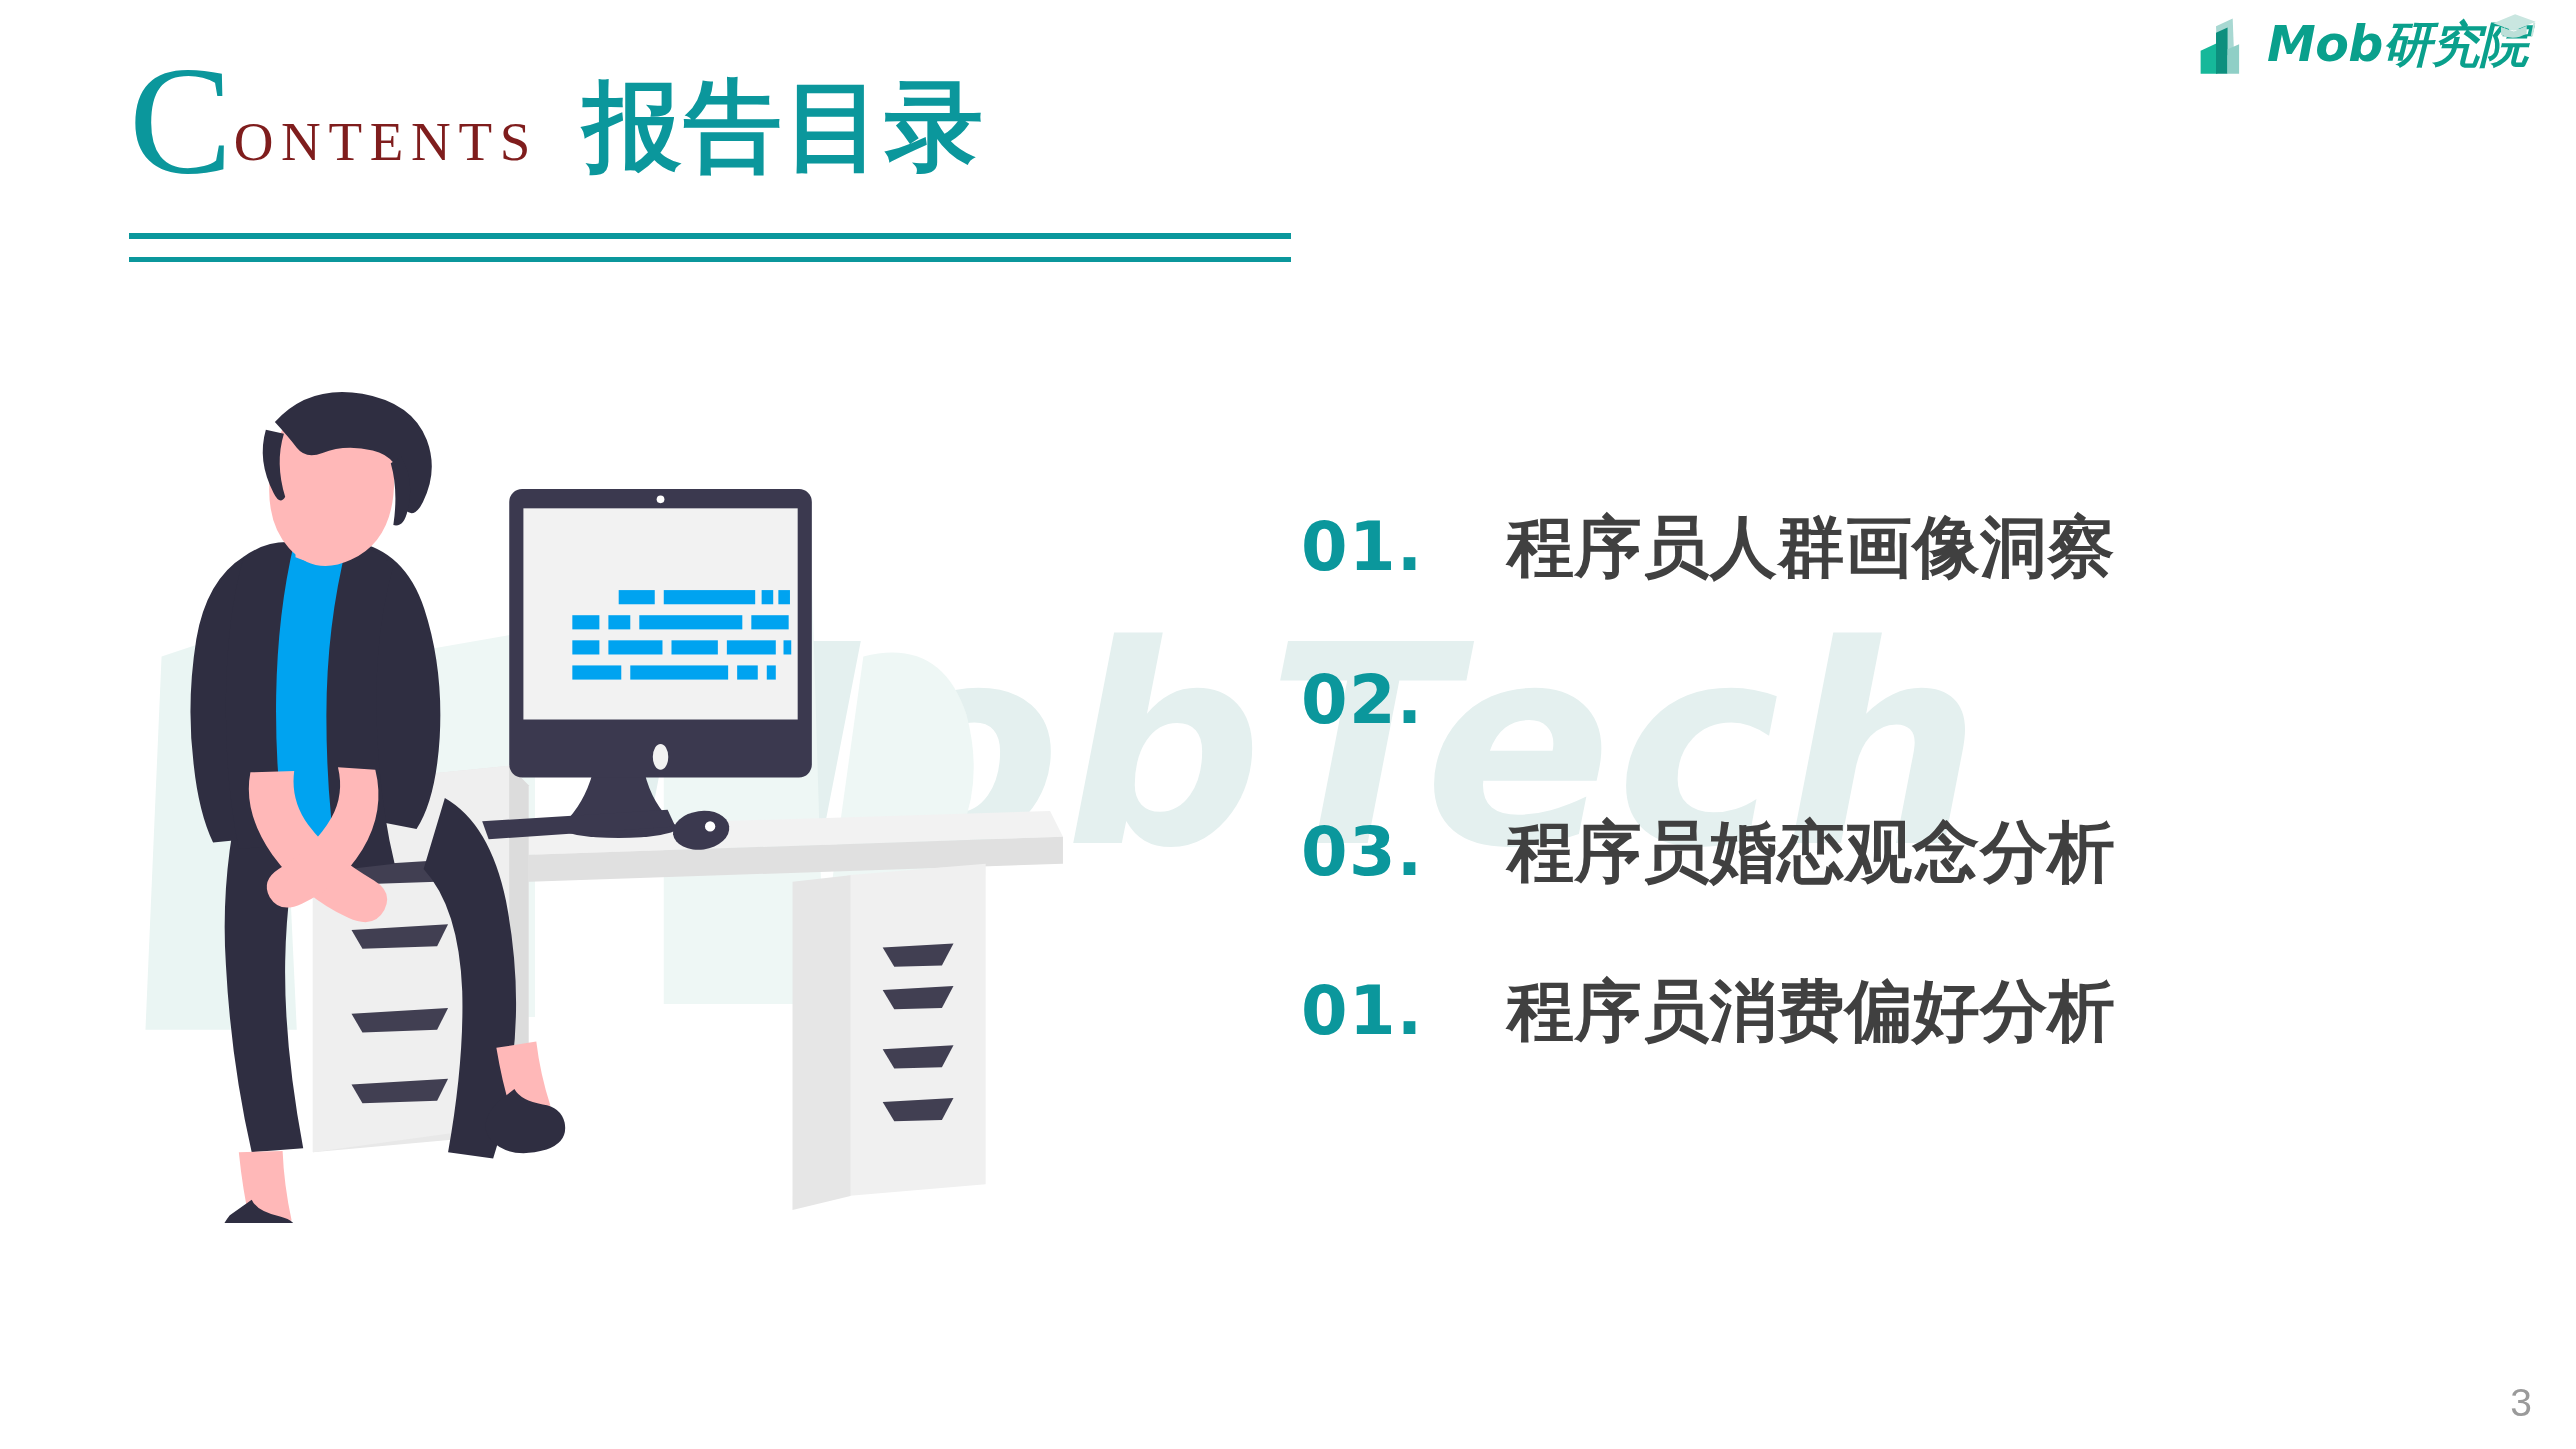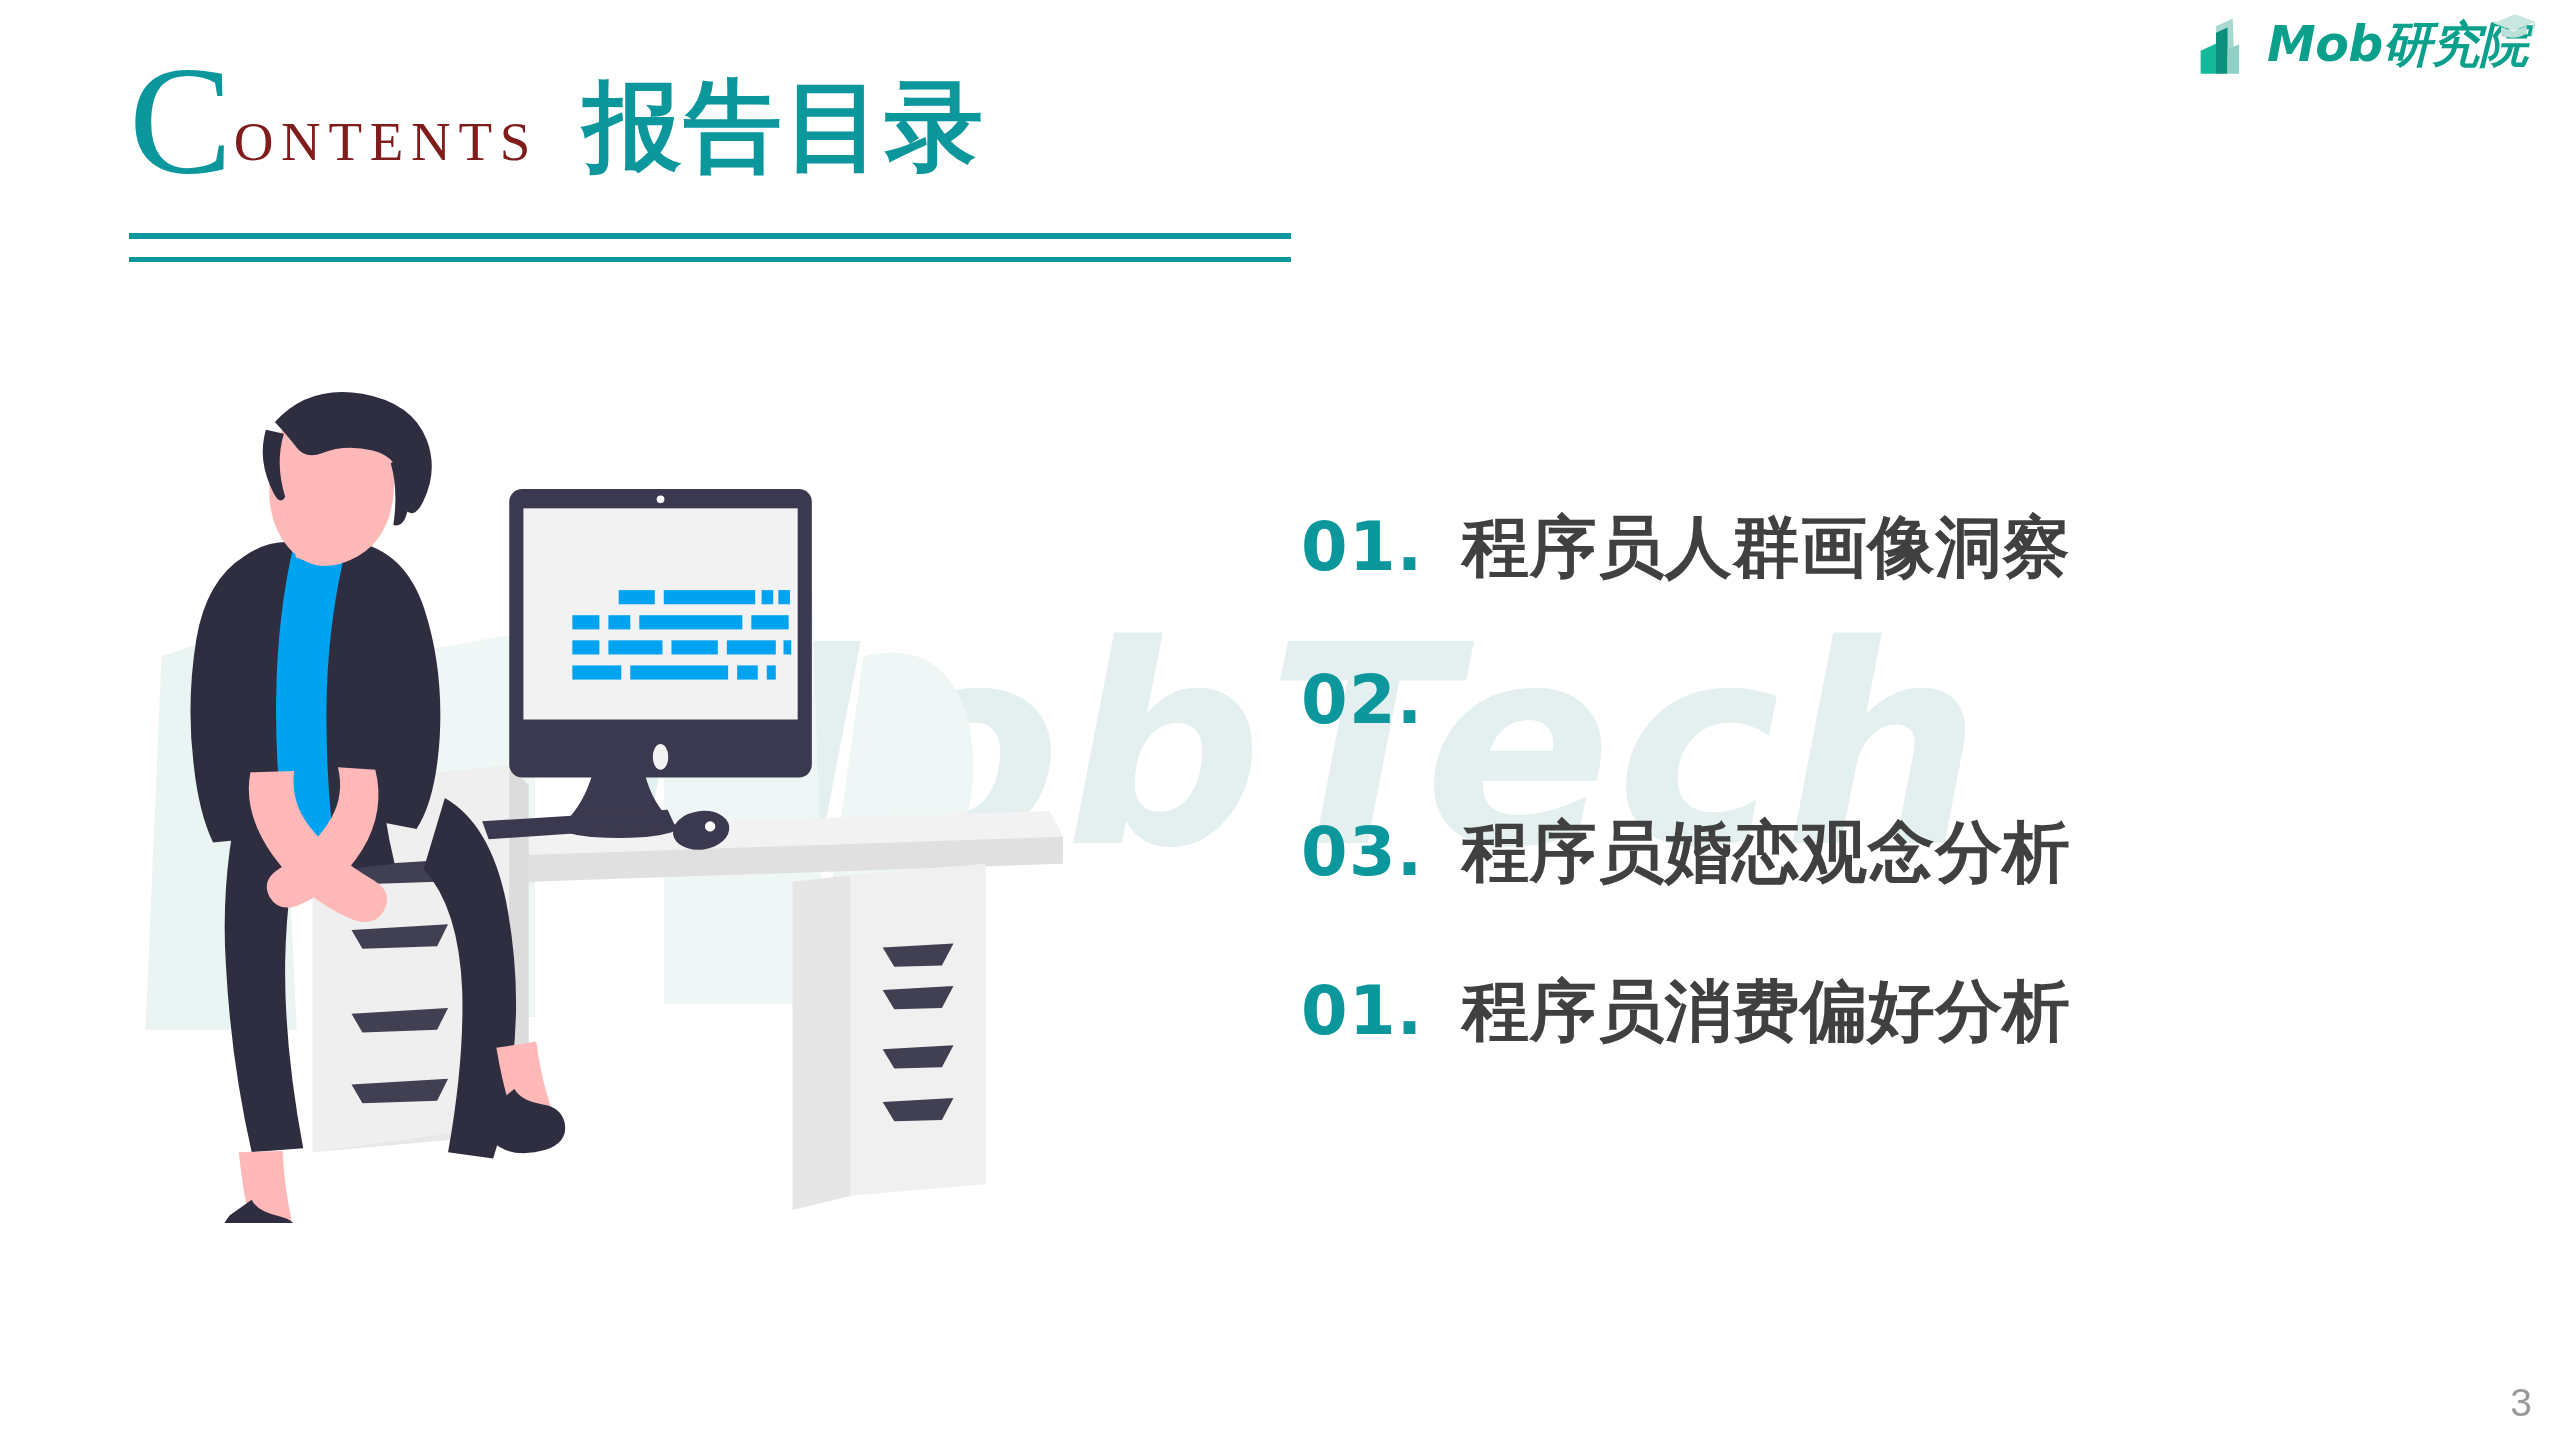--- a/index.html
+++ b/index.html
@@ -156,20 +156,21 @@
     left: 1301px;
     top: 502px;
     width: 1095px;
     z-index: 6;
   }
   .toc-item {
     display: flex;
     align-items: baseline;
     margin-bottom: 68px;
     white-space: nowrap;
+    gap: 45px;
   }
   .toc-item:last-child { margin-bottom: 0; }
   .toc-num {
     font-size: 67px;
     font-weight: bold;
     color: #0b979c;
     font-family: "DejaVu Sans", sans-serif;
     letter-spacing: 1.3px;
     min-width: 161px;
   }

